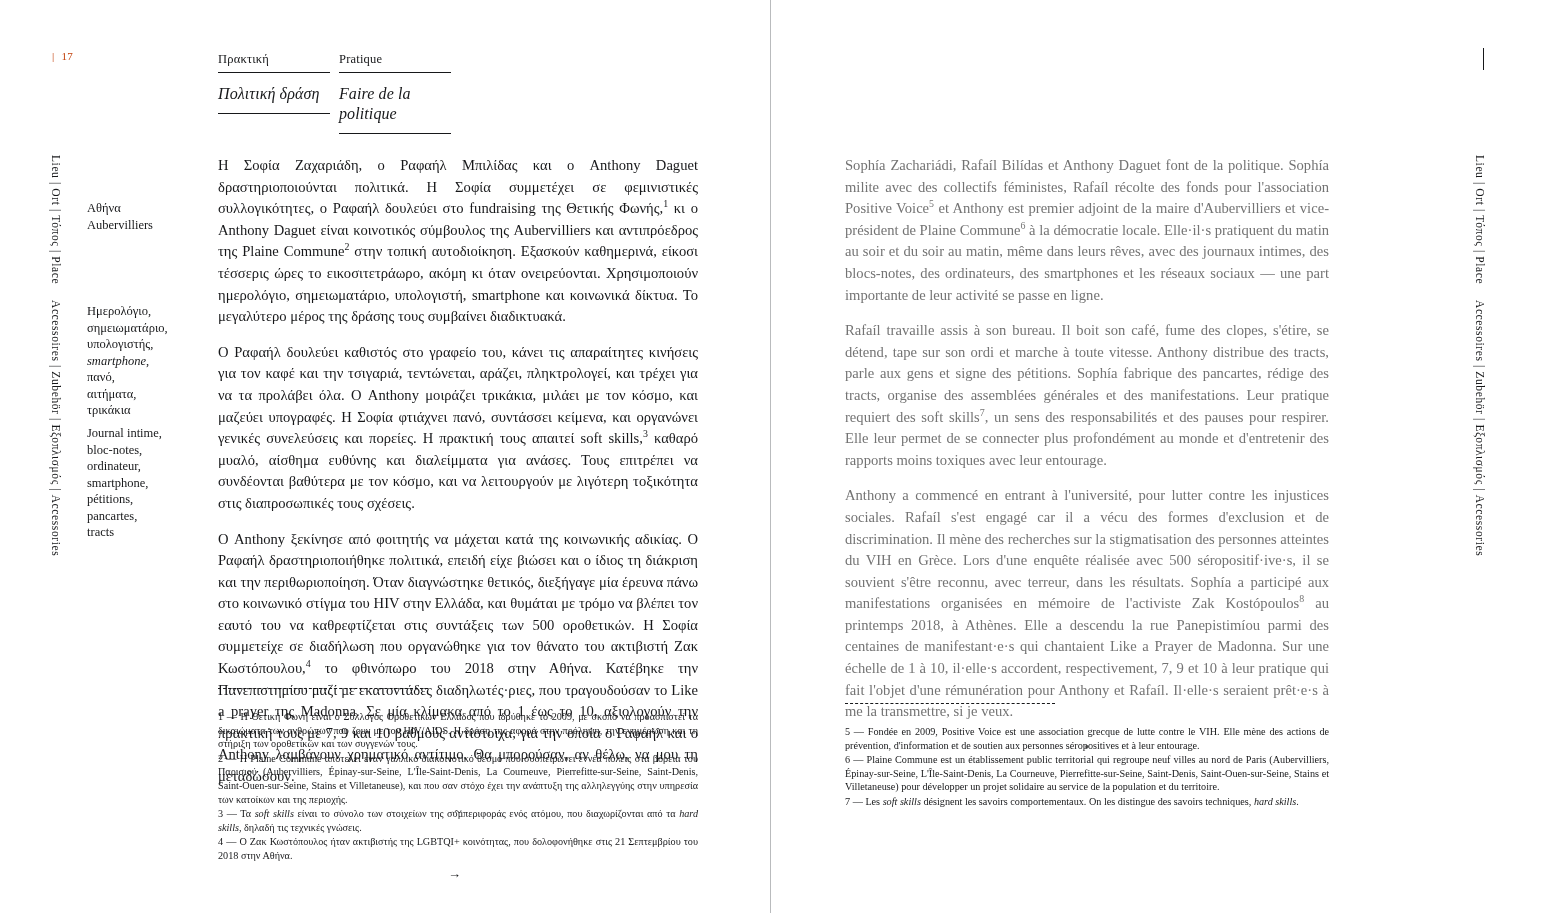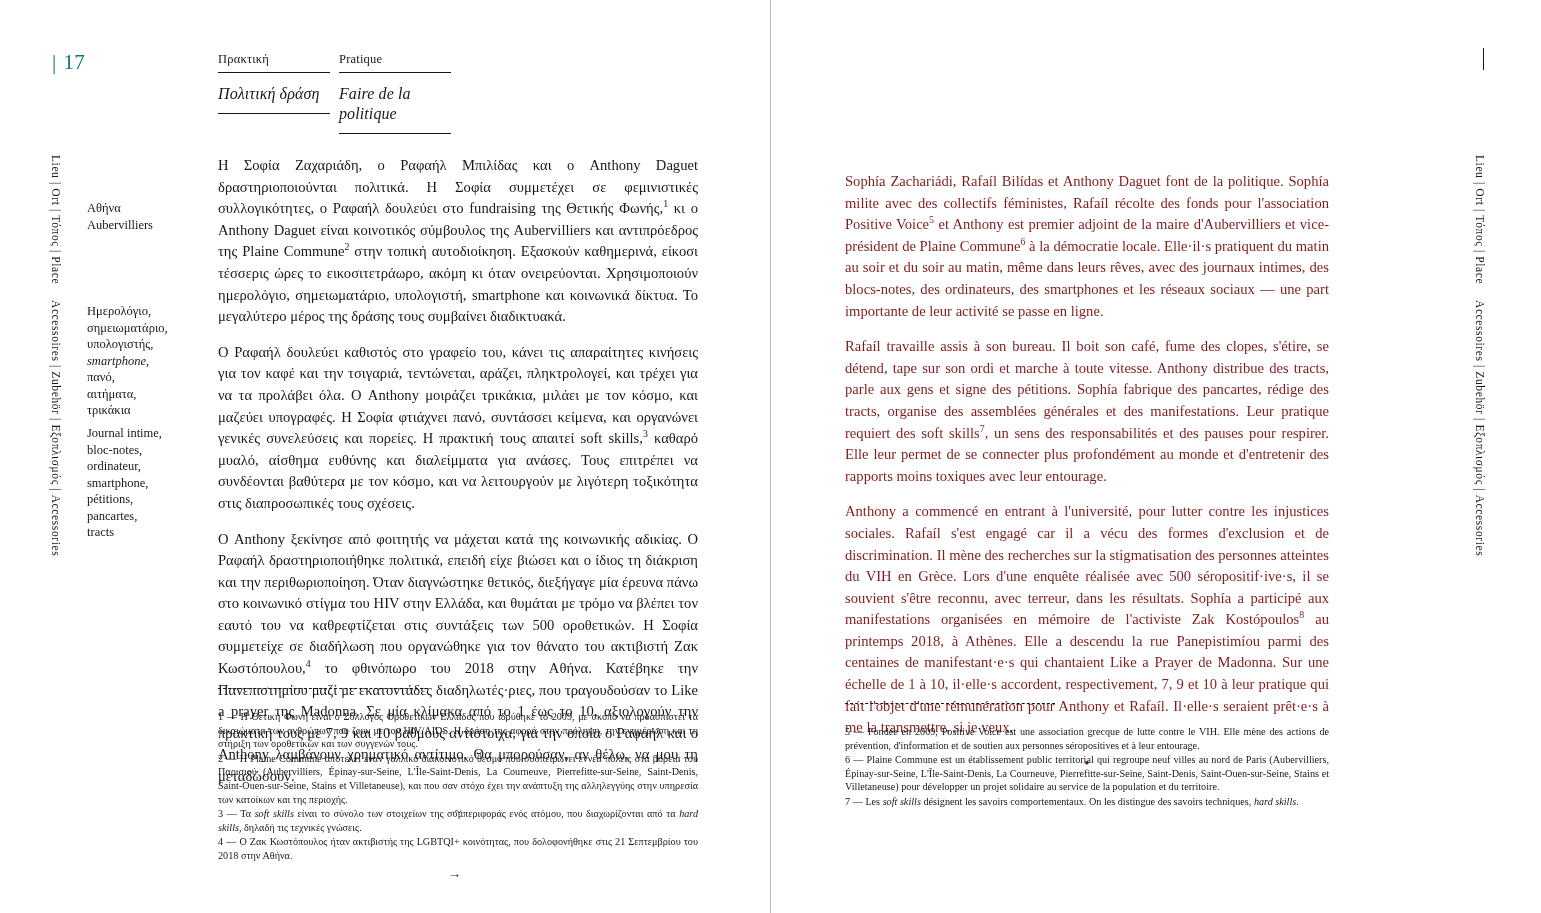--- a/index.html
+++ b/index.html
@@ -28,23 +28,23 @@
     left: 770px;
     width: 1px;
     height: 913px;
     background: #b9bbbd;
   }
   
   .folio-left {
     position: absolute;
     left: 52px;
     top: 50px;
-    font-size: 21px;
+    font-size: 11px;
     letter-spacing: 0.3px;
-    color: #0f766e;
+    color: #c2410c;
     font-family: "Liberation Serif", serif;
   }
   .folio-left .bar {
     display: inline-block;
     margin-right: 7px;
   }
   .folio-right-rule {
     position: absolute;
     right: 57px;
     top: 48px;
@@ -118,26 +118,26 @@
     width: 480px;
     font-size: 14.6px;
     line-height: 21.6px;
     text-align: justify;
     color: #17181a;
   }
   .col-left p { margin: 0 0 14px 0; text-indent: 0; }
   .col-right {
     position: absolute;
     left: 845px;
-    top: 171px;
+    top: 155px;
     width: 484px;
     font-size: 14.6px;
     line-height: 21.6px;
     text-align: justify;
-    color: #7f1d1d;
+    color: #737373;
   }
   .col-right p { margin: 0 0 14px 0; }
   .tilde {
     text-align: center;
     font-size: 14px;
     margin-top: 2px;
   }
   .bullet-mid {
     text-align: center;
     font-size: 15px;

